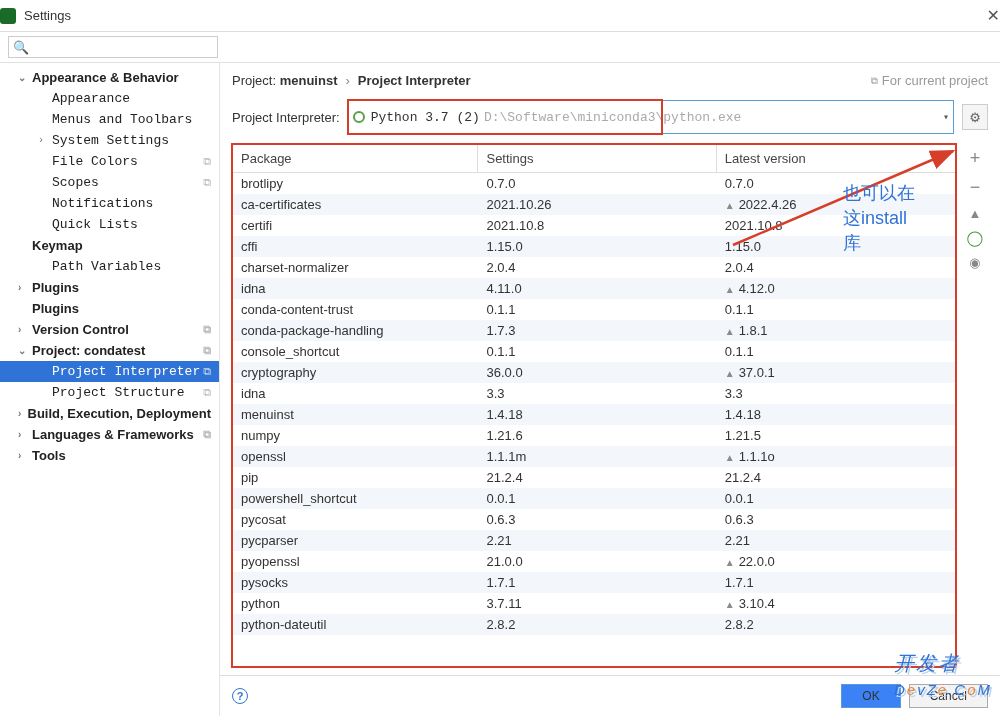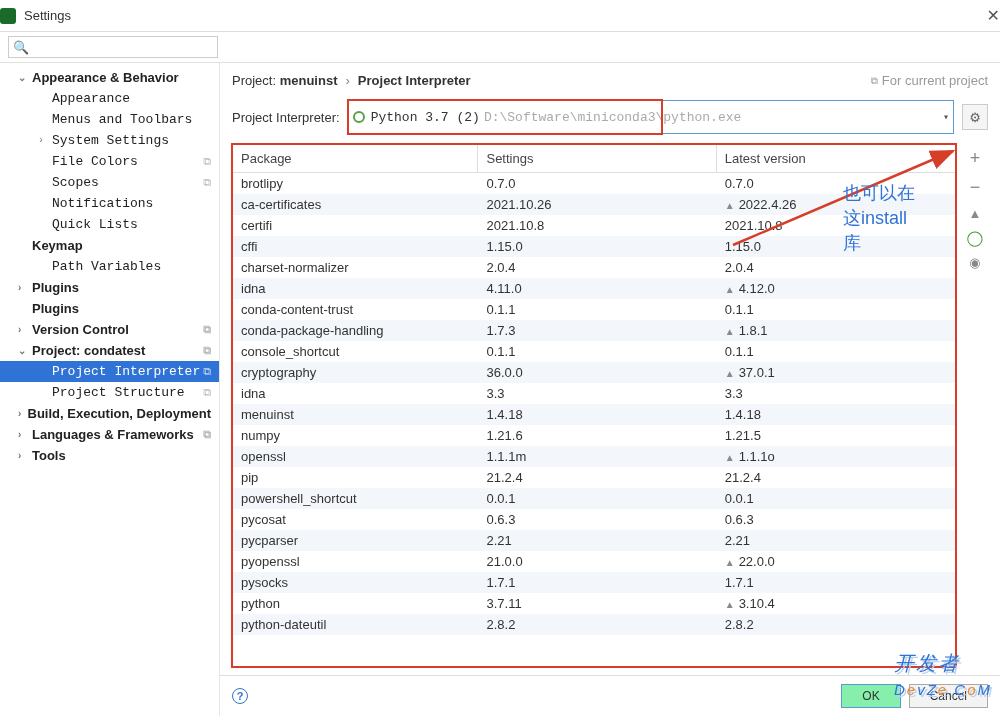--- a/index.html
+++ b/index.html
@@ -49,21 +49,21 @@
 .up-ind{color:#8a8a8a; margin-right:4px; font-size:10px;}
 .pkg-red-box { position:absolute; left:-2px; top:-2px; right:-2px; bottom:-2px; border:2px solid #d63e2a; pointer-events:none;}
 .side-buttons { width:26px; display:flex; flex-direction:column; align-items:center; padding-top:4px; gap:8px; margin-left:6px;}
 .sb{width:20px; text-align:center; color:#888; cursor:default;}
 .sb.green{color:#4a9b3a;}
 .annotation { position:absolute; right:40px; top:36px; color:#3073d6; font-size:18px; font-weight:400; line-height:1.4; pointer-events:none; font-family: "Microsoft YaHei", sans-serif;}
 .arrow-svg { position:absolute; pointer-events:none;}
 .footer { border-top:1px solid #ddd; padding:8px 12px; display:flex; align-items:center; justify-content:flex-end; gap:8px;}
 .footer .helpq { margin-right:auto; color:#3073d6; font-weight:bold; border:1px solid #3073d6; border-radius:50%; width:16px; height:16px; display:flex; align-items:center; justify-content:center; font-size:11px;}
 .btn{ height:24px; padding:0 20px; border:1px solid #aaa; background:#f3f3f3; font-size:12px; display:flex; align-items:center;}
-.btn.primary{ border:1px solid #5b9bd5; background:#86efac;}
+.btn.primary{ border:1px solid #5b9bd5; background:#3b82f6;}
 .watermark{ position:absolute; right:8px; bottom:16px; font-size:20px; color:#3073d6; font-weight:500; letter-spacing:2px; font-style:italic; font-family:"Microsoft YaHei",sans-serif; text-shadow:2px 2px 0 #b6d1ee; pointer-events:none;}
 .copy-icon{font-size:10px; color:#999;}
 </style>
 </head>
 <body>
 
 <div class="window">
   <div class="titlebar">
     <div class="icon"></div>
     <span>Settings</span>

